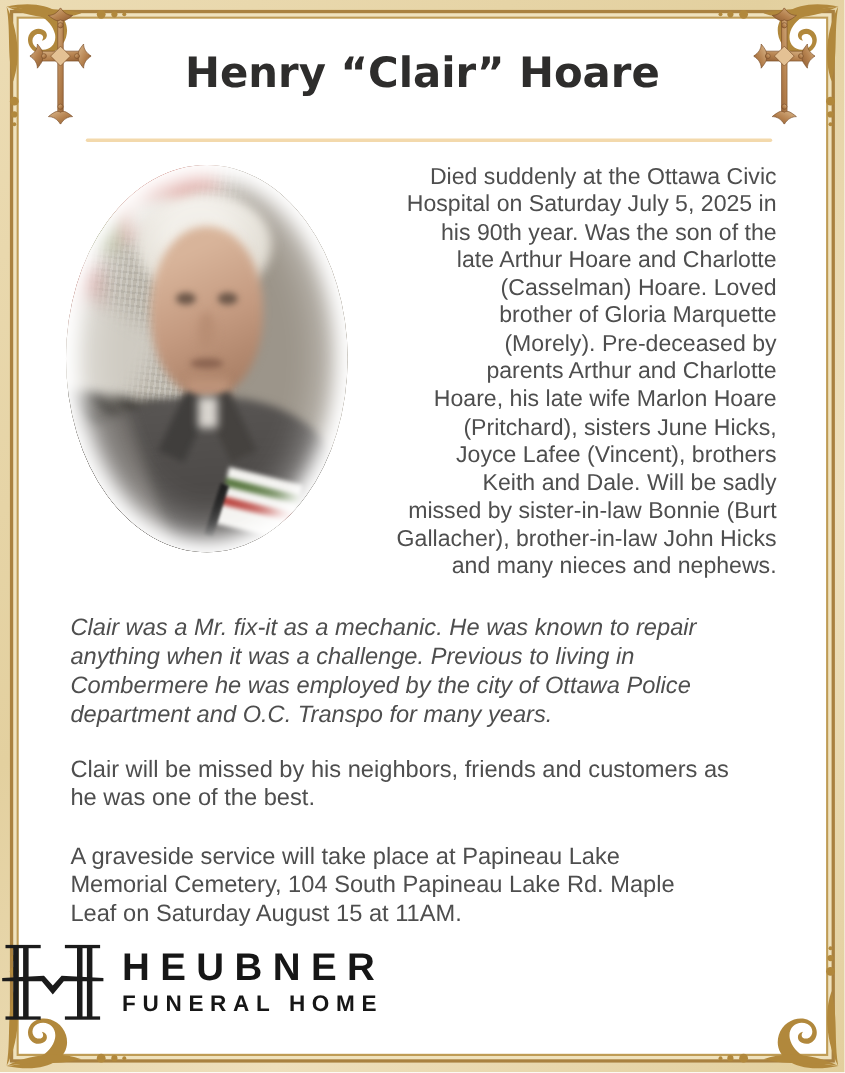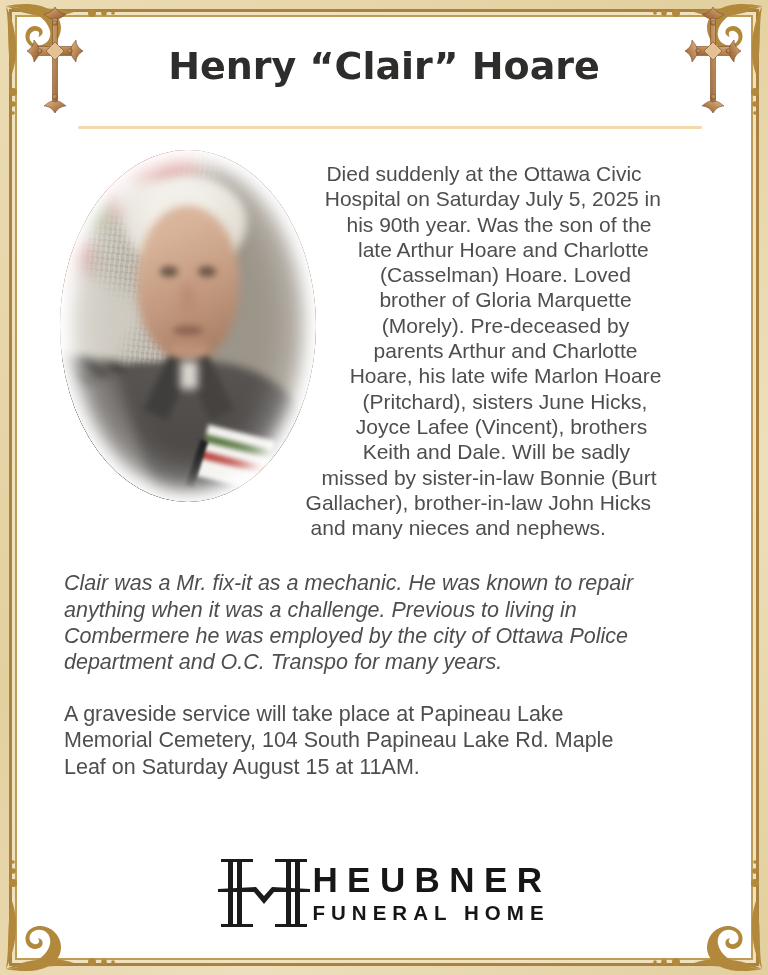--- a/index.html
+++ b/index.html
@@ -23,21 +23,21 @@
   
   .title {
     position:absolute; z-index:8; left:40px; right:40px; top:44px;
     text-align:center; font-family:"DejaVu Sans", sans-serif;
     font-size:38px; font-weight:bold; letter-spacing:0px; color:#2e2d2c;
   }
   .divider { position:absolute; z-index:8; left:78px; top:126px; width:624px; height:3px; background:#f3d9ac; border-radius:2px; }
 
   
   .content { position:absolute; z-index:8; left:64px; top:148px; width:642px; color:#4e4e4e; }
-  .p1 { margin:13px; font-size:21px; line-height:25.3px; text-align:center; white-space:pre-line; }
+  .p1 { margin:0; font-size:21px; line-height:25.3px; text-align:right; white-space:pre-line; }
   .pbody { margin:0; font-size:21.5px; line-height:26.2px; text-align:left; white-space:pre-line; }
   .p2 { margin-top:30px;font-style:italic; } .p3 { margin-top:24px; } .p4 { margin-top:26px; }
 
   
   .photo {
     float:left; width:256px; height:352px; margin:2px 2px 14px -4px;
     border-radius:50%; position:relative; overflow:hidden;
     shape-outside:ellipse(50% 50%); shape-margin:5px; background:#bdb8ad;
   }
   .photo div { position:absolute; }
@@ -71,21 +71,21 @@
   .ph-pock { left:55%; top:80%; width:27%; height:15%; transform:rotate(14deg);
       background:linear-gradient(105deg,#f2f1ee 55%,#e5e3df); filter:blur(2px); overflow:hidden; }
   .ph-pg   { left:0; top:18%; width:100%; height:16%; background:#5c7a44; }
   .ph-pr   { left:0; top:52%; width:100%; height:14%; background:#b9403a; }
   .ph-pen  { left:52%; top:82%; width:3%; height:14%; background:#1e1e1e; transform:rotate(18deg); filter:blur(1.5px); }
   .ph-vig  { inset:0; border-radius:50%;
       box-shadow:inset 0 0 16px 10px #ffffff, inset 0 0 36px 20px rgba(255,255,255,.55); }
 
   
   .logo { position:absolute; z-index:8; left:0; right:0; top:856px;
-      display:flex; justify-content:center; align-items:center; }
+      display:flex; align-items:center; gap:15px; }
   .logo-mono { width:96px; height:74px; }
   .logo-text { display:flex; flex-direction:column; }
   .logo-name { font-size:35px; letter-spacing:.27em; font-weight:600; color:#161616; line-height:1.06; }
   .logo-sub  { font-size:20.5px; letter-spacing:.295em; font-weight:600; color:#161616; margin-top:3px; }
 </style>
 </head>
 <body>
 
 <div class="page">
 
@@ -230,20 +230,22 @@
 (Pritchard), sisters June Hicks,
 Joyce Lafee (Vincent), brothers
 Keith and Dale. Will be sadly
 missed by sister-in-law Bonnie (Burt
 Gallacher), brother-in-law John Hicks
 and many nieces and nephews.</p>
     <p class="pbody p2">Clair was a Mr. fix-it as a mechanic. He was known to repair
 anything when it was a challenge. Previous to living in
 Combermere he was employed by the city of Ottawa Police
 department and O.C. Transpo for many years.</p>
+    <p class="pbody p3">Clair will be missed by his neighbors, friends and customers as
+he was one of the best.</p>
     <p class="pbody p4">A graveside service will take place at Papineau Lake
 Memorial Cemetery, 104 South Papineau Lake Rd. Maple
 Leaf on Saturday August 15 at 11AM.</p>
   </div>
 
   <div class="logo">
     <svg class="logo-mono" viewBox="0 0 96 72">
       <g fill="#1b1b1b">
         <rect x="5" y="2" width="32" height="3"></rect>
         <rect x="59" y="2" width="32" height="3"></rect>

